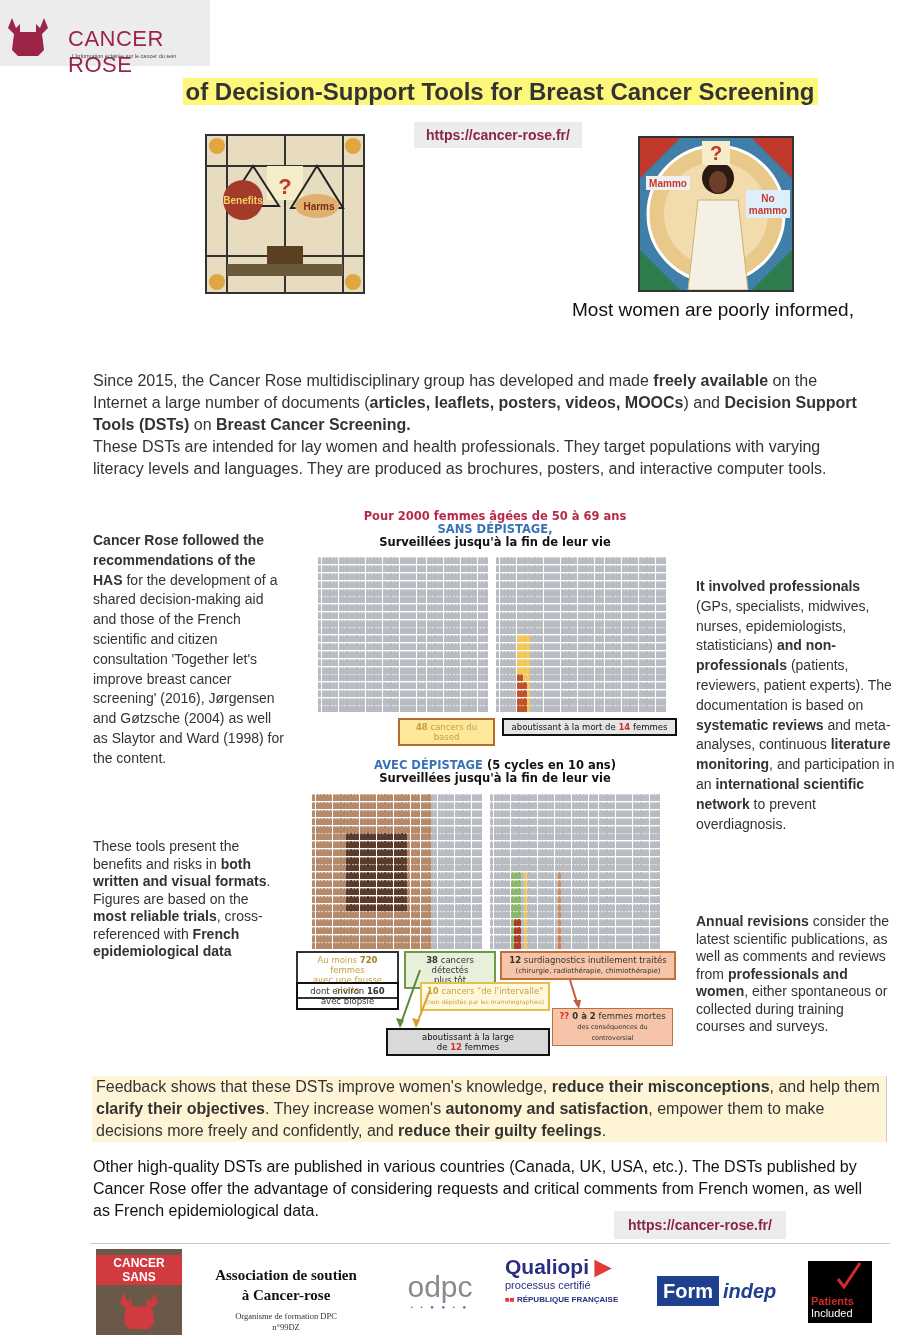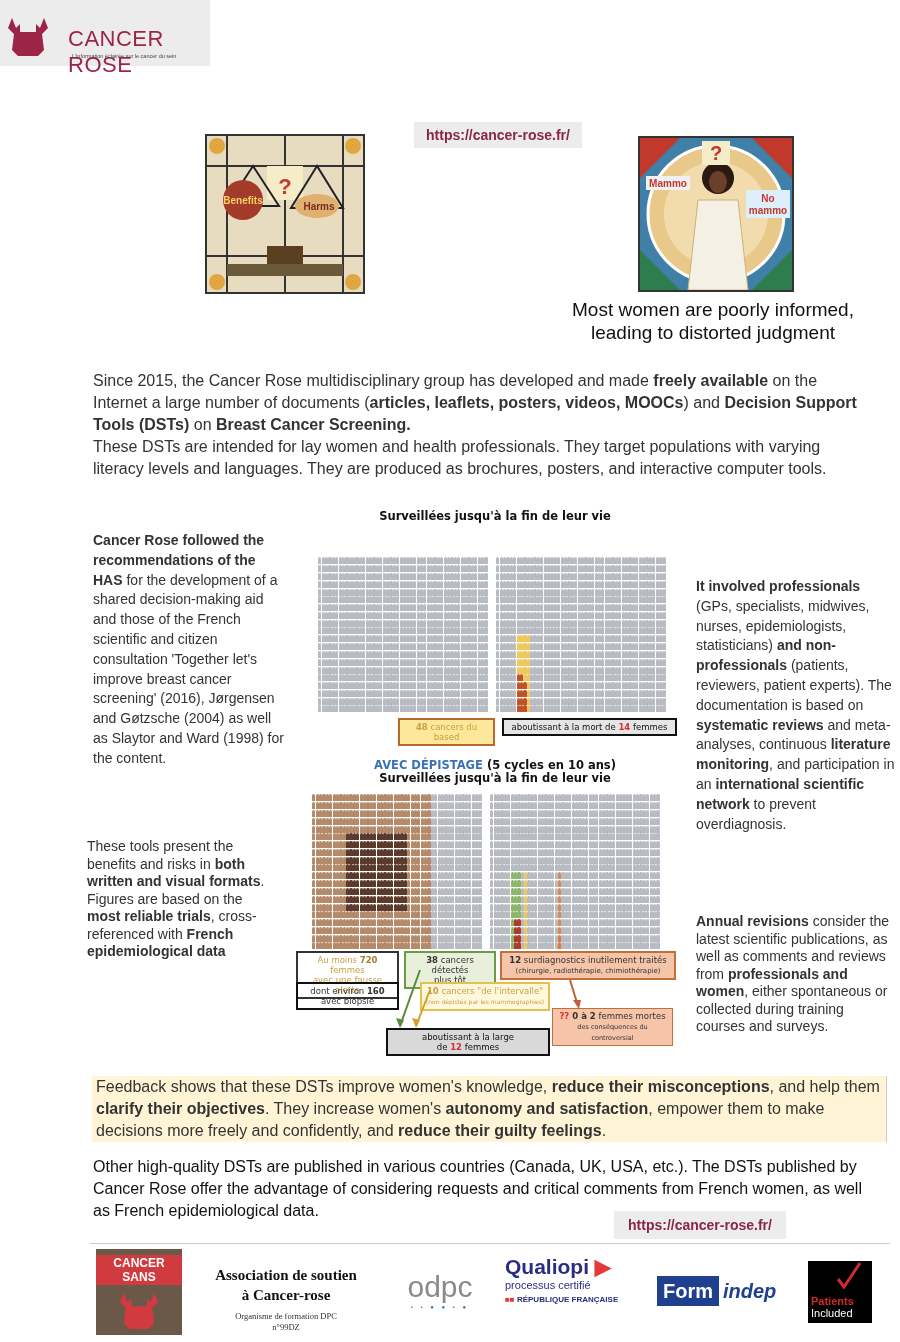--- a/index.html
+++ b/index.html
@@ -43,20 +43,21 @@
 <div class="abs logo-top">
   <svg class="crab" viewBox="0 0 44 44">
     <path d="M6 4 L10 14 L14 10 L14 18 L30 18 L30 10 L34 14 L38 4 L42 14 L36 20 L38 36 L32 42 L12 42 L6 36 L8 20 L2 14 Z" fill="#9c2447"></path>
   </svg>
   <div class="brand">CANCER ROSE</div>
   <div class="tagline">L'information éclairée sur le cancer du sein</div>
 </div>
 
 <div class="abs title">
   <br>
+  <span>of Decision-Support Tools for Breast Cancer Screening</span>
 </div>
 
 <div class="abs url-box" style="left:414px; top:122px;">https://cancer-rose.fr/</div>
 
 <div class="abs img-box" style="left:205px; top:134px; width:160px; height:160px; background:#e9dcc0;">
   <svg width="156" height="156" viewBox="0 0 156 156">
     <rect x="0" y="0" width="156" height="156" fill="#e8dcc0"></rect>
     <g stroke="#333" stroke-width="2" fill="none">
       <line x1="0" y1="30" x2="156" y2="30"></line>
         <line x1="0" y1="120" x2="156" y2="120"></line>
@@ -100,43 +101,45 @@
     <rect x="62" y="3" width="28" height="24" fill="#f5ecc8"></rect>
     <text x="76" y="22" font-size="20" font-weight="bold" fill="#c0392b" text-anchor="middle" font-family="Liberation Sans, sans-serif">?</text>
     <rect x="6" y="38" width="44" height="14" fill="#f0f0f0"></rect>
     <text x="28" y="49" font-size="10" font-weight="bold" fill="#c0392b" text-anchor="middle" font-family="Liberation Sans, sans-serif">Mammo</text>
     <rect x="106" y="52" width="44" height="28" fill="#dfeefb"></rect>
     <text x="128" y="64" font-size="10" font-weight="bold" fill="#c0392b" text-anchor="middle" font-family="Liberation Sans, sans-serif">No</text>
     <text x="128" y="76" font-size="10" font-weight="bold" fill="#c0392b" text-anchor="middle" font-family="Liberation Sans, sans-serif">mammo</text>
   </svg>
 </div>
 <div class="abs caption" style="left:548px; top:298px; width:330px;">
-  <span>Most women are poorly informed,</span><br><span>leading to distorted judgment</span>
+  <span>Most women are poorly informed,</span><br>
 </div>
 
 <div class="abs intro">
   <span>Since 2015, the Cancer Rose multidisciplinary group has developed and made </span><b>freely available</b><span> on the Internet a large number of documents (</span><b>articles, leaflets, posters, videos, MOOCs</b><span>) and </span><b>Decision Support Tools (DSTs)</b><span> on </span><b>Breast Cancer Screening.</b><br>
   <span>These DSTs are intended for lay women and health professionals. They target populations with varying literacy levels and languages. They are produced as brochures, posters, and interactive computer tools.</span>
 </div>
 
 <div class="abs side" style="left:93px; top:531px; width:192px;">
   <b>Cancer Rose</b><b> followed the recommendations of the HAS</b><span> for the development of a shared decision-making aid and those of the French scientific and citizen consultation 'Together let's improve breast cancer screening' (2016), Jørgensen and Gøtzsche (2004) as well as Slaytor and Ward (1998) for the content.</span>
 </div>
-<div class="abs side" style="left:87px; top:838px; width:192px; line-height:17.5px;">
+<div class="abs side" style="left:93px; top:838px; width:192px; line-height:17.5px;">
   <span>These tools present the benefits and risks in </span><b>both written and visual formats</b><span>. Figures are based on the </span><b>most reliable trials</b><span>, cross-referenced with </span><b>French epidemiological data</b>
 </div>
 
 <div class="abs side" style="left:696px; top:577px; width:200px;">
   <b>It involved professionals</b><span> (GPs, specialists, midwives, nurses, epidemiologists, statisticians) </span><b>and non-professionals</b><span> (patients, reviewers, patient experts). The documentation is based on </span><b>systematic reviews</b><span> and meta-analyses, continuous </span><b>literature monitoring</b><span>, and participation in an </span><b>international scientific network</b><span> to prevent overdiagnosis.</span>
 </div>
 <div class="abs side" style="left:696px; top:913px; width:200px; line-height:17.5px;">
   <b>Annual revisions</b><span> consider the latest scientific publications, as well as comments and reviews from </span><b>professionals and women</b><span>, either spontaneous or collected during training courses and surveys.</span>
 </div>
 
 <div class="abs chart-title" style="left:300px; top:510px; width:390px;">
+  <div style="color:#b8284a;">Pour 2000 femmes âgées de 50 à 69 ans</div>
+  <div style="color:#3a73b5;">SANS  DÉPISTAGE,</div>
   <div style="color:#111;">Surveillées jusqu'à la fin de leur vie</div>
 </div>
 <div class="abs" id="grid-without" style="left:318px; top:557px; width:350px; height:155px;">
     <div style="position: absolute; left: 0px; top: 0px; display: grid; grid-template-columns: repeat(50, 3.4px);">
       <div class="fig"></div>
       <div class="fig"></div>
       <div class="fig"></div>
       <div class="fig"></div>
       <div class="fig"></div>
       <div class="fig"></div>

